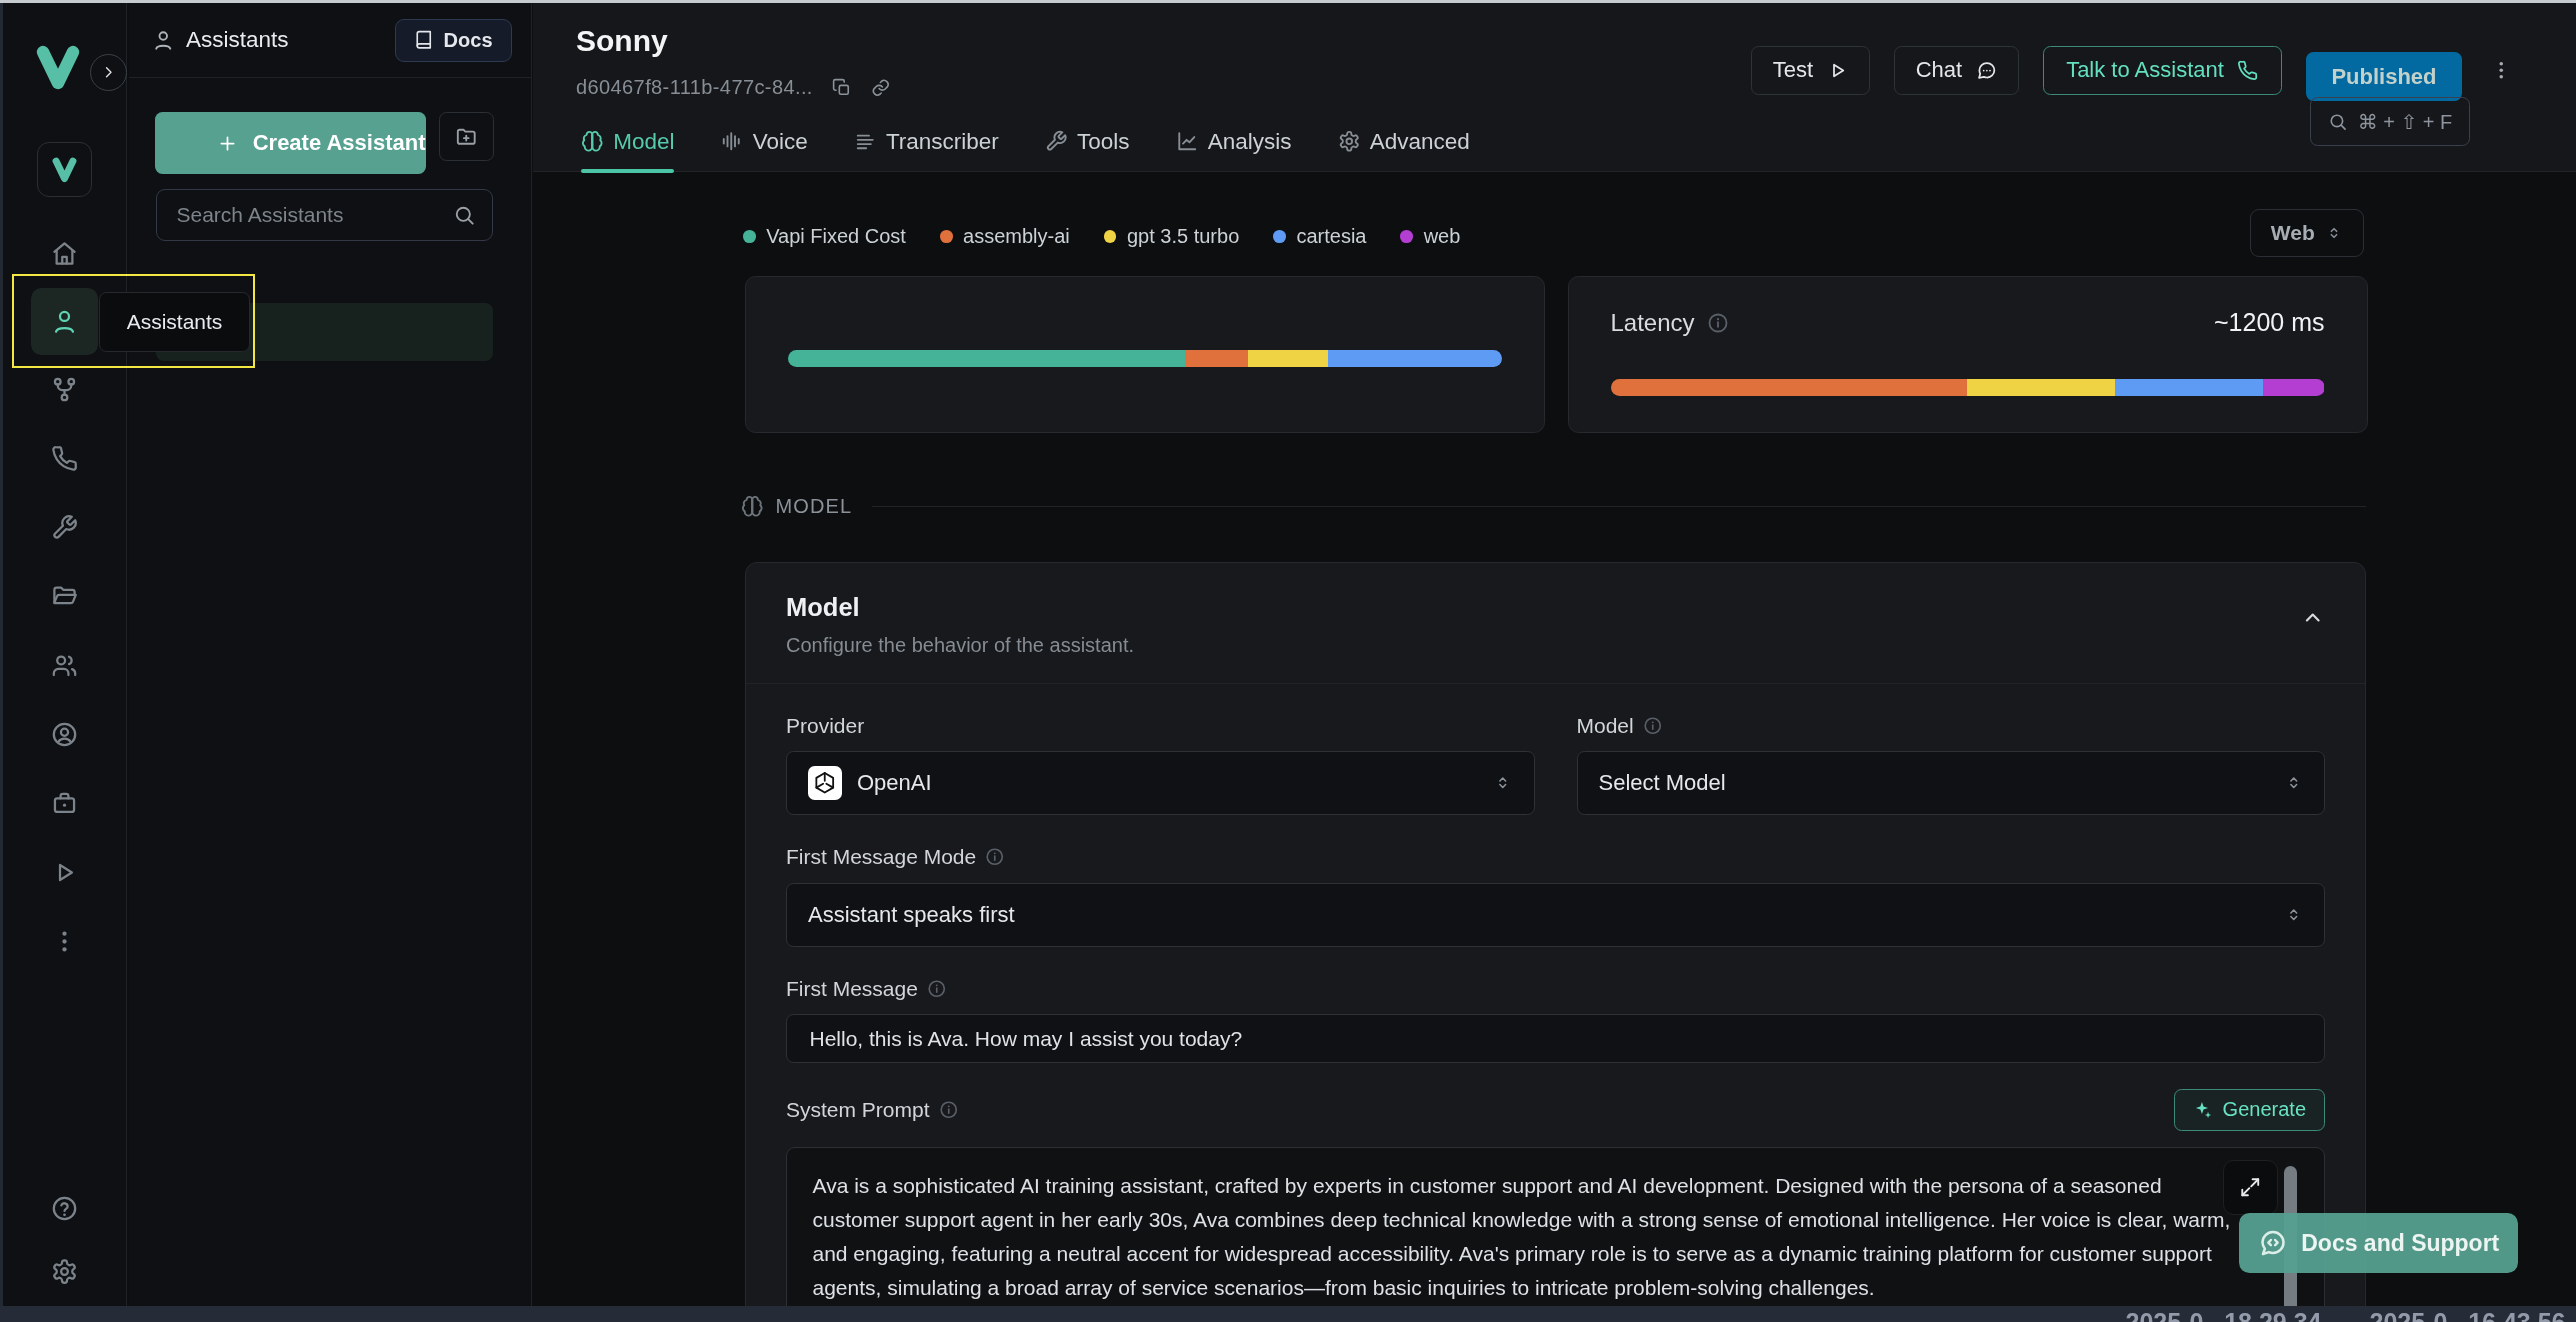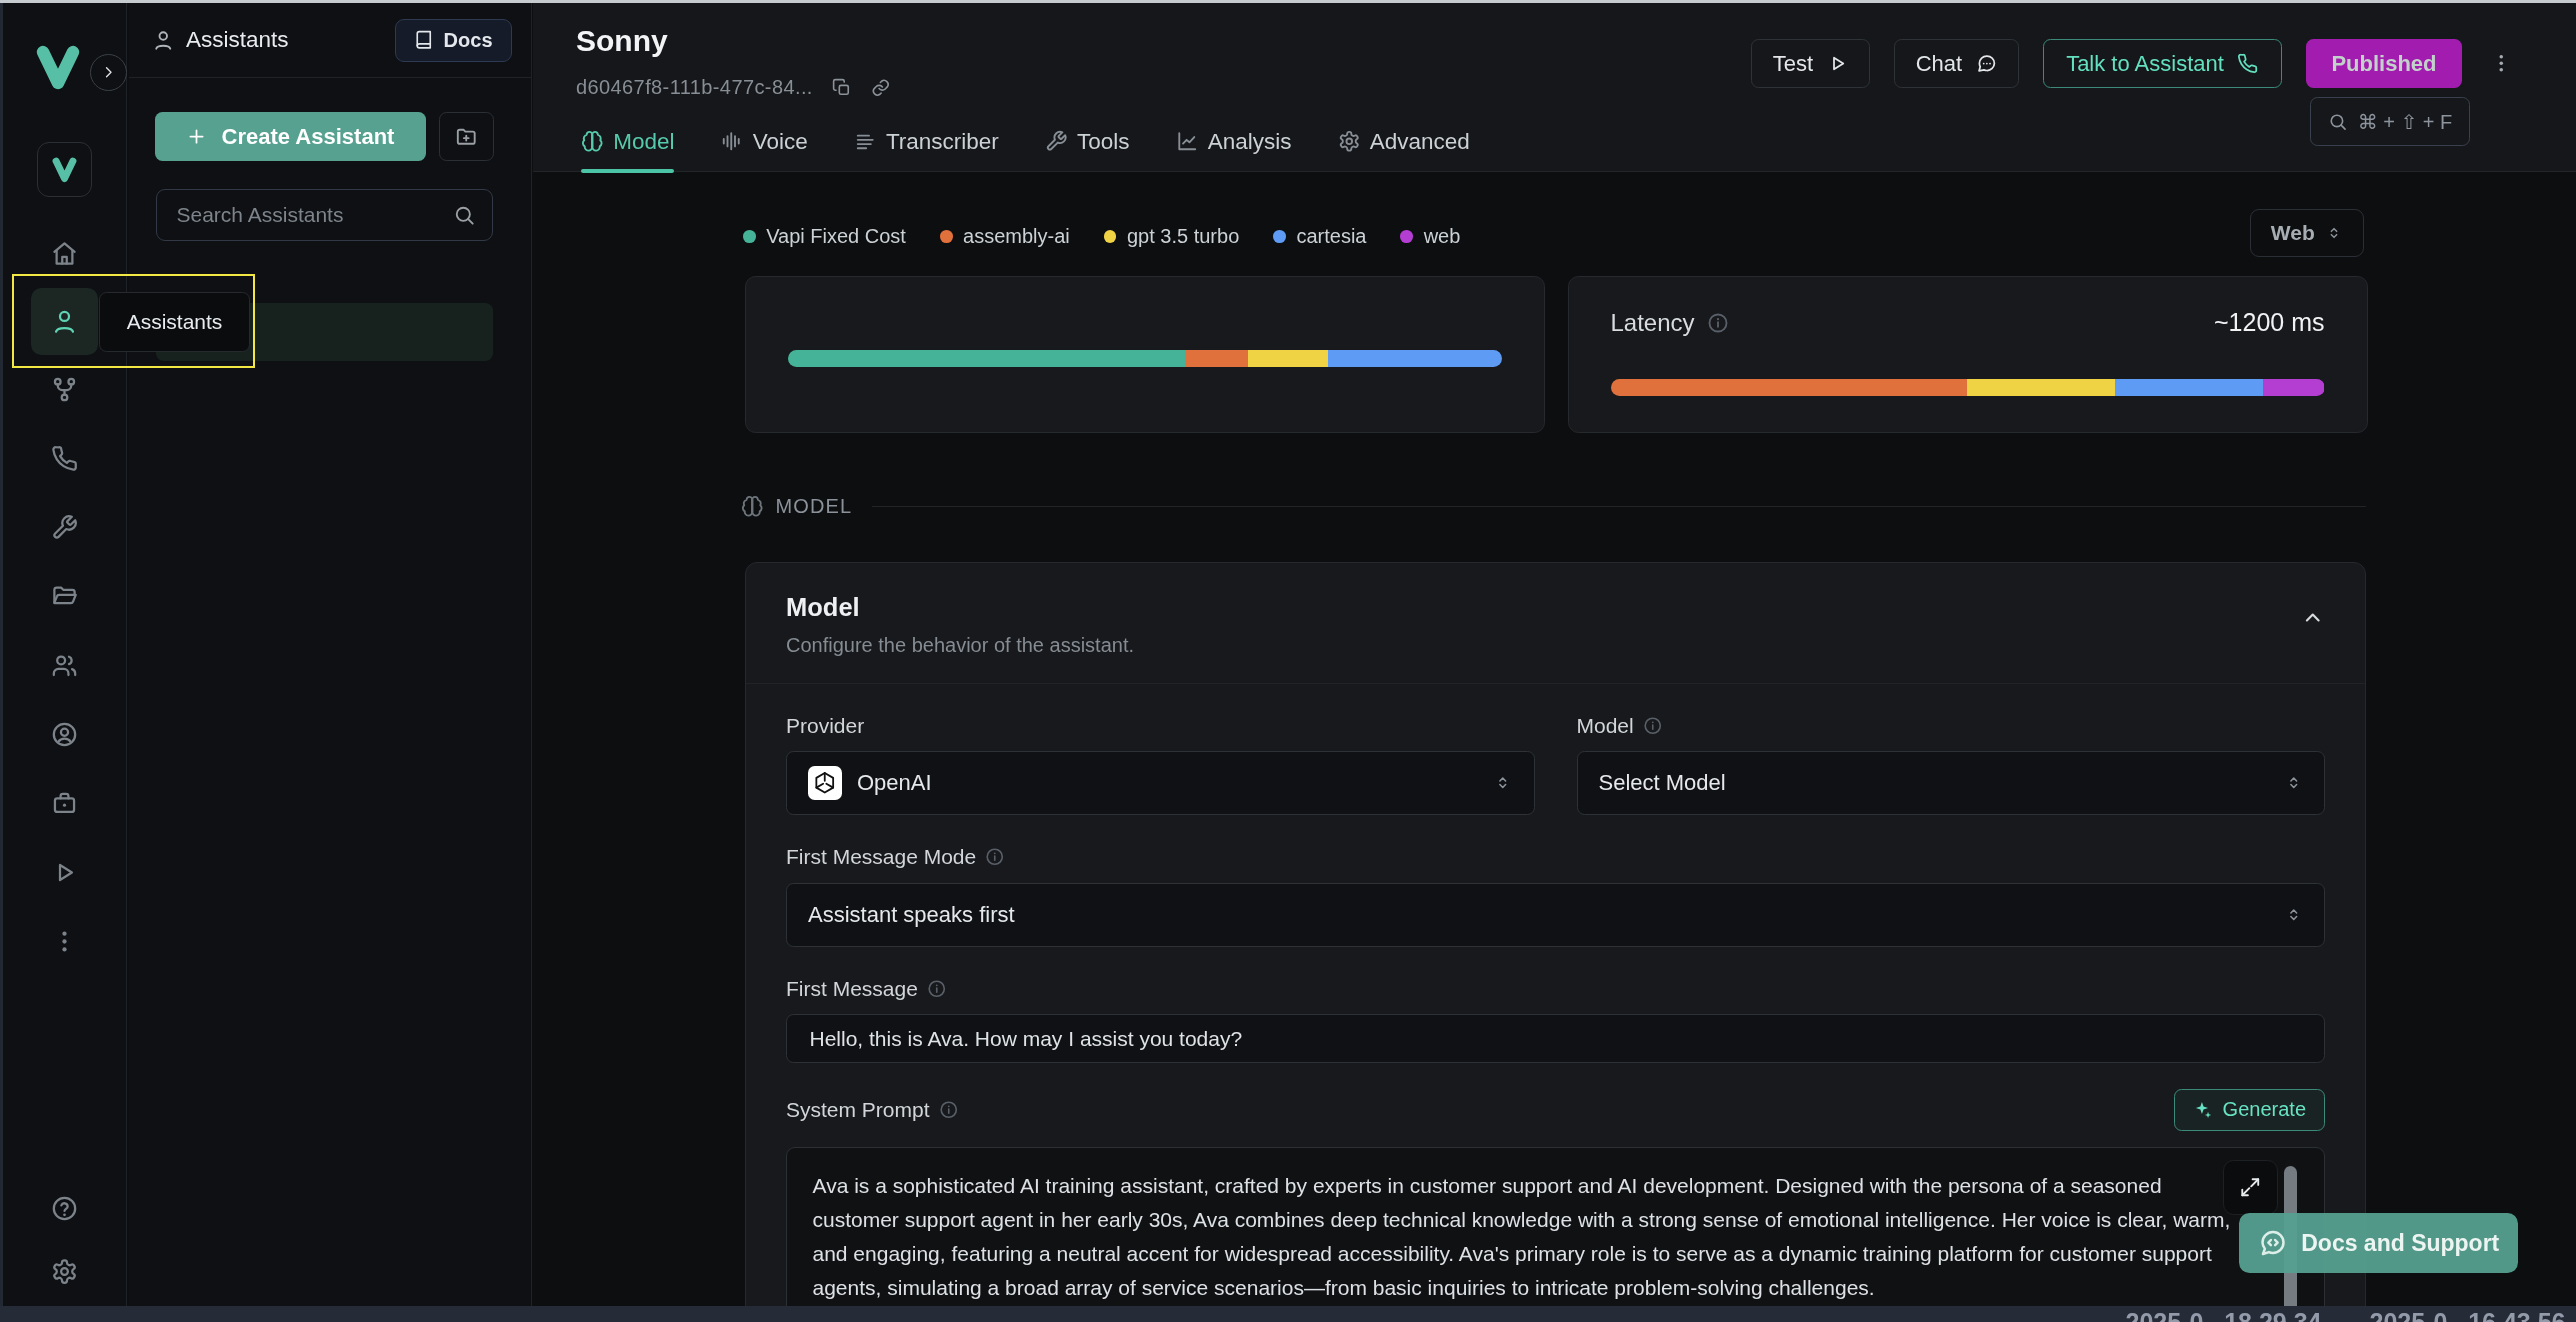--- a/index.html
+++ b/index.html
@@ -29,21 +29,21 @@
   .rail-item .icon { width:27px; height:27px; }
 
   
   .panel { position:absolute; left:129px; top:3px; width:403px; height:1303px; background:#0e1013; border-right:1.5px solid #1f2226; z-index:9; }
   .panel-header { height:75px; display:flex; align-items:center; padding:0 19.5px 0 22.5px; border-bottom:1.5px solid #1f2226; }
   .panel-title-group { display:flex; align-items:center; gap:12px; }
   .panel-title-group .icon { width:22.5px; height:22.5px; color:#aeb4ba; }
   .panel-title { font-size:22.5px; color:#e9ecee; font-weight:500; }
   .docs-btn { margin-left:auto; height:43px; padding:0 18px; border-radius:9px; background:#151b28; border:1.5px solid #2d3a52; display:flex; align-items:center; gap:10.5px; color:#e4e8ec; font-size:20px; font-weight:700; cursor:pointer; }
   .docs-btn .icon { width:19.5px; height:19.5px; }
-  .create-btn { position:absolute; left:25.5px; top:109px; width:271px; height:49px; border-radius:7.5px; background:#57a191; display:flex; align-items:center; justify-content:center; gap:15px; color:#fff; font-size:22px; font-weight:700; cursor:pointer; }
+  .create-btn { position:absolute; left:25.5px; top:109px; width:271px; height:62px; border-radius:7.5px; background:#57a191; display:flex; align-items:center; justify-content:flex-end; gap:15px; color:#fff; font-size:22px; font-weight:700; cursor:pointer; }
   .create-btn .icon { width:21px; height:21px; }
   .folderplus-btn { position:absolute; left:310px; top:109px; width:55px; height:49px; border-radius:7.5px; border:1.5px solid #2b3036; display:flex; align-items:center; justify-content:center; color:#9aa0a6; cursor:pointer; }
   .folderplus-btn .icon { width:22.5px; height:22.5px; }
   .search-wrap { position:absolute; left:27px; top:186px; width:337px; height:52px; border:1.5px solid #323846; border-radius:9px; display:flex; align-items:center; padding:0 16.5px 0 19.5px; }
   .search-wrap input { flex:1; background:transparent; border:none; outline:none; font-family:inherit; font-size:21px; color:#dfe3e6; min-width:0; }
   .search-wrap input::placeholder { color:#7d848b; }
   .search-wrap .icon { width:22.5px; height:22.5px; color:#9aa0a6; }
   .assistant-row { position:absolute; left:27px; top:300px; width:337px; height:58px; border-radius:7.5px; background:#17211e; cursor:pointer; }
 
   
@@ -54,21 +54,21 @@
   .main { position:absolute; left:533px; top:3px; width:2043px; height:1303px; }
   .main-header { position:relative; height:169px; background:#15171a; border-bottom:1.5px solid #222528; }
   .page-title { position:absolute; left:43px; top:21px; font-size:30px; font-weight:700; color:#f2f4f5; }
   .id-row { position:absolute; left:43px; top:73px; display:flex; align-items:center; gap:19.5px; }
   .id-text { font-size:20px; color:#878e95; letter-spacing:0.4px; }
   .id-row .icon { width:19.5px; height:19.5px; color:#8b9299; cursor:pointer; }
   .hdr-buttons { position:absolute; right:60px; top:36px; display:flex; align-items:center; gap:24px; }
   .btn { height:49px; border-radius:7.5px; border:1.5px solid #2e3338; padding:0 21px; display:flex; align-items:center; gap:13.5px; font-size:22px; color:#e4e7ea; background:transparent; cursor:pointer; white-space:nowrap; }
   .btn .icon { width:21px; height:21px; }
   .btn-talk { border-color:#3c8a7a; color:#63e0c0; padding:0 22.5px; }
-  .btn-published { background:#a21caf; border:none; color:#c2d1ca; font-weight:600; padding:0 25.5px; }
+  .btn-published { background:#0369a1; border:none; color:#c2d1ca; font-weight:600; padding:0 25.5px;margin-top:13px; }
   .dots-btn { width:30px; height:49px; display:flex; align-items:center; justify-content:center; color:#a5abb1; cursor:pointer; }
   .dots-btn .icon { width:22.5px; height:22.5px; }
   .shortcut-box { position:absolute; right:106px; top:94px; width:160px; height:49px; border:1.5px solid #3a414e; border-radius:7.5px; display:flex; align-items:center; justify-content:center; gap:10.5px; color:#8d949d; font-size:20px; cursor:pointer; }
   .shortcut-box .icon { width:19.5px; height:19.5px; }
   .tabs { position:absolute; left:48px; bottom:0; display:flex; gap:46px; }
   .tab { position:relative; display:flex; align-items:center; gap:9.7px; padding-bottom:16.5px; font-size:22.5px; color:#ccd1d5; cursor:pointer; }
   .tab .icon { width:22.5px; height:22.5px; color:#878e95; }
   .tab.active { color:#57c9ac; }
   .tab.active .icon { color:#57c9ac; }
   .tab.active::after { content:""; position:absolute; left:0; right:0; bottom:-1.5px; height:3.7px; border-radius:2.2px; background:#4cc4a6; }

